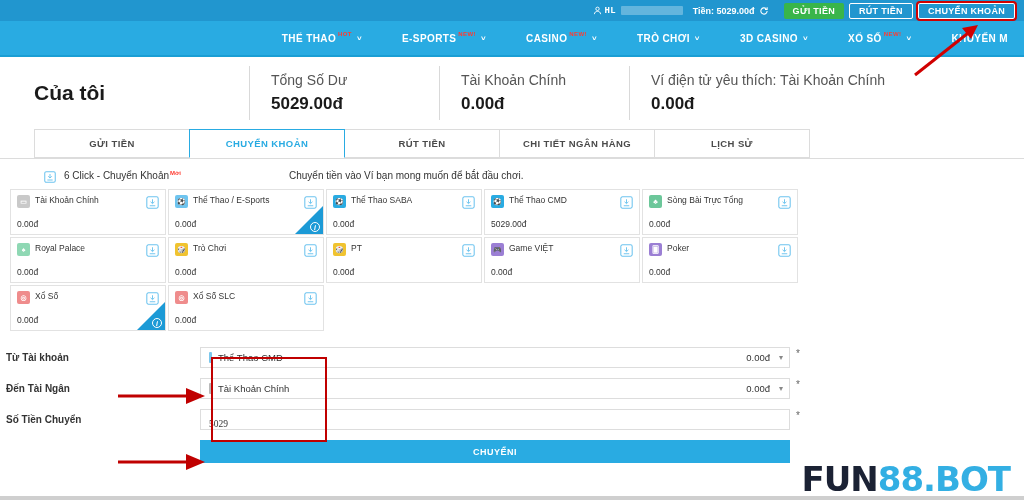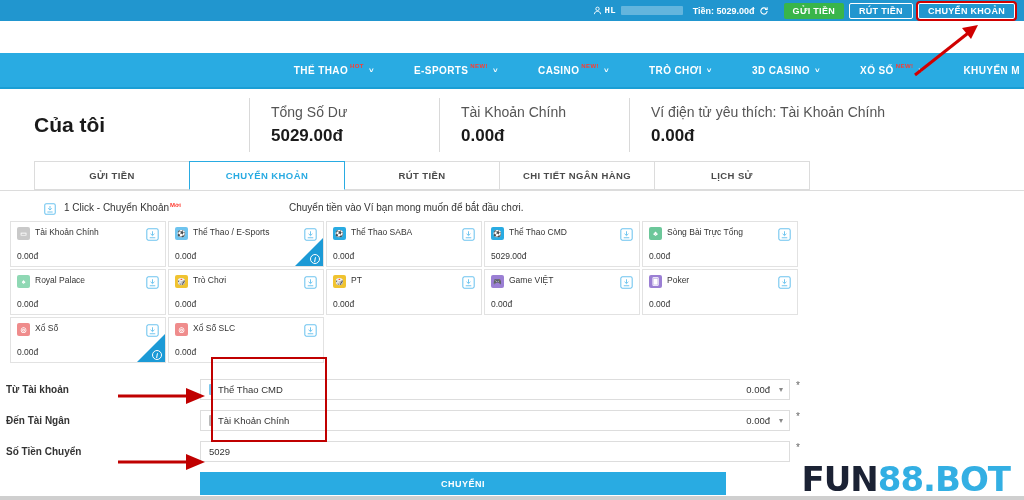--- a/index.html
+++ b/index.html
@@ -47,23 +47,22 @@
   .tbtn.outline { background: transparent; border: 1px solid #ffffff; }
   .tbtn.highlight { background: transparent; border: 1px solid #ffffff; outline: 2px solid #d00000; margin-right: 3px;}
 
   
   .mainnav {
     height: 34px;
     background: #29abe2;
     display: flex;
     align-items: center;
     justify-content: flex-end;
-    padding-right: 0px;
+    padding-right: 12px;
     position: relative;
-    margin-top: 32px;
   }
   .nav-inner { display:flex; align-items:center; gap: 40px; padding-right: 4px; }
   .nav-item {
     display: inline-flex; align-items: flex-start; gap: 2px;
     color:#fff; font-size: 10px; font-weight: bold; letter-spacing:.4px;
     cursor: pointer; white-space: nowrap; position: relative;
   }
   .nav-badge { font-size: 6px; color: #ff3b30; font-weight: bold; position: relative; top:-2px; }
   .caret { font-size: 8px; margin-left:3px; position: relative; top: 1px; }
   .navsep { width: 100%; height: 2px; background: #1a9ed4; }
@@ -162,25 +161,25 @@
     height: 21px; border: 1px solid #ddd; background:#fff;
     display:flex; align-items:center; justify-content:space-between;
     padding: 0 6px 0 8px; font-size: 9.5px; color:#333; cursor:pointer;
   }
   .fsel-left { display:flex; align-items:center; gap:6px; }
   .fsel-bar { width: 3px; height: 11px; border-radius:1px; }
   .fsel-right { display:flex; align-items:center; gap:9px; color:#333; font-size:9.5px;}
   .fsel-caret { font-size:8px; color:#888; }
   .finput {
     height: 21px; border: 1px solid #ddd; background:#fff;
-    display:flex; align-items:center; padding: 0 8px; font-size: 9.5px; color:#333;
+    display:flex; align-items:flex-end; padding: 0 8px; font-size: 9.5px; color:#333;font-family:Liberation Serif, serif;
   }
   .req { position:absolute; right:-10px; top:1px; color:#666; font-size:10px; }
   .submit {
-    width: 526px; height: 23px; margin-left: 200px; margin-top: 7px;
+    width: 590px; height: 23px; margin-left: 200px; margin-top: 7px;
     background: #29abe2; color:#fff; border:none;
     font-size: 9px; font-weight:bold; letter-spacing:.5px;
     display:flex; align-items:center; justify-content:center; cursor:pointer;
   }
 
   
   .overlay { position:absolute; pointer-events:none; }
   .redbox { border: 2px solid #c00000; }
   .arrow-svg { position:absolute; pointer-events:none; }
 
@@ -287,21 +286,21 @@
   </div>
 
   <div class="oneclick">
     <span class="oc-icon">
       <svg viewBox="0 0 16 16" width="12" height="12">
           <rect x="1" y="1" width="14" height="14" rx="2" fill="none" stroke="#6ec4ef" stroke-width="1.4"></rect>
           <path d="M8 4v5M5.6 7l2.4 2.4L10.4 7M4.5 12h7" fill="none" stroke="#6ec4ef" stroke-width="1.3"></path>
         </svg>
     </span>
     <span class="oc-text">
-      <span>1 Click - Chuyển Khoản</span><span class="oc-badge">Mới</span>
+      <span>6 Click - Chuyển Khoản</span><span class="oc-badge">Mới</span>
     </span>
     <span class="oc-hint">Chuyển tiền vào Ví bạn mong muốn để bắt đầu chơi.</span>
   </div>
 
   <div class="wallets" id="wallet-grid">
       <div class="wcard">
         <div class="wtop">
           <span class="wicon" style="background: rgb(201, 201, 201);">▭</span>
           <span class="wname">Tài Khoản Chính</span>
           <span class="wdl"><svg viewBox="0 0 16 16" width="13" height="13">

